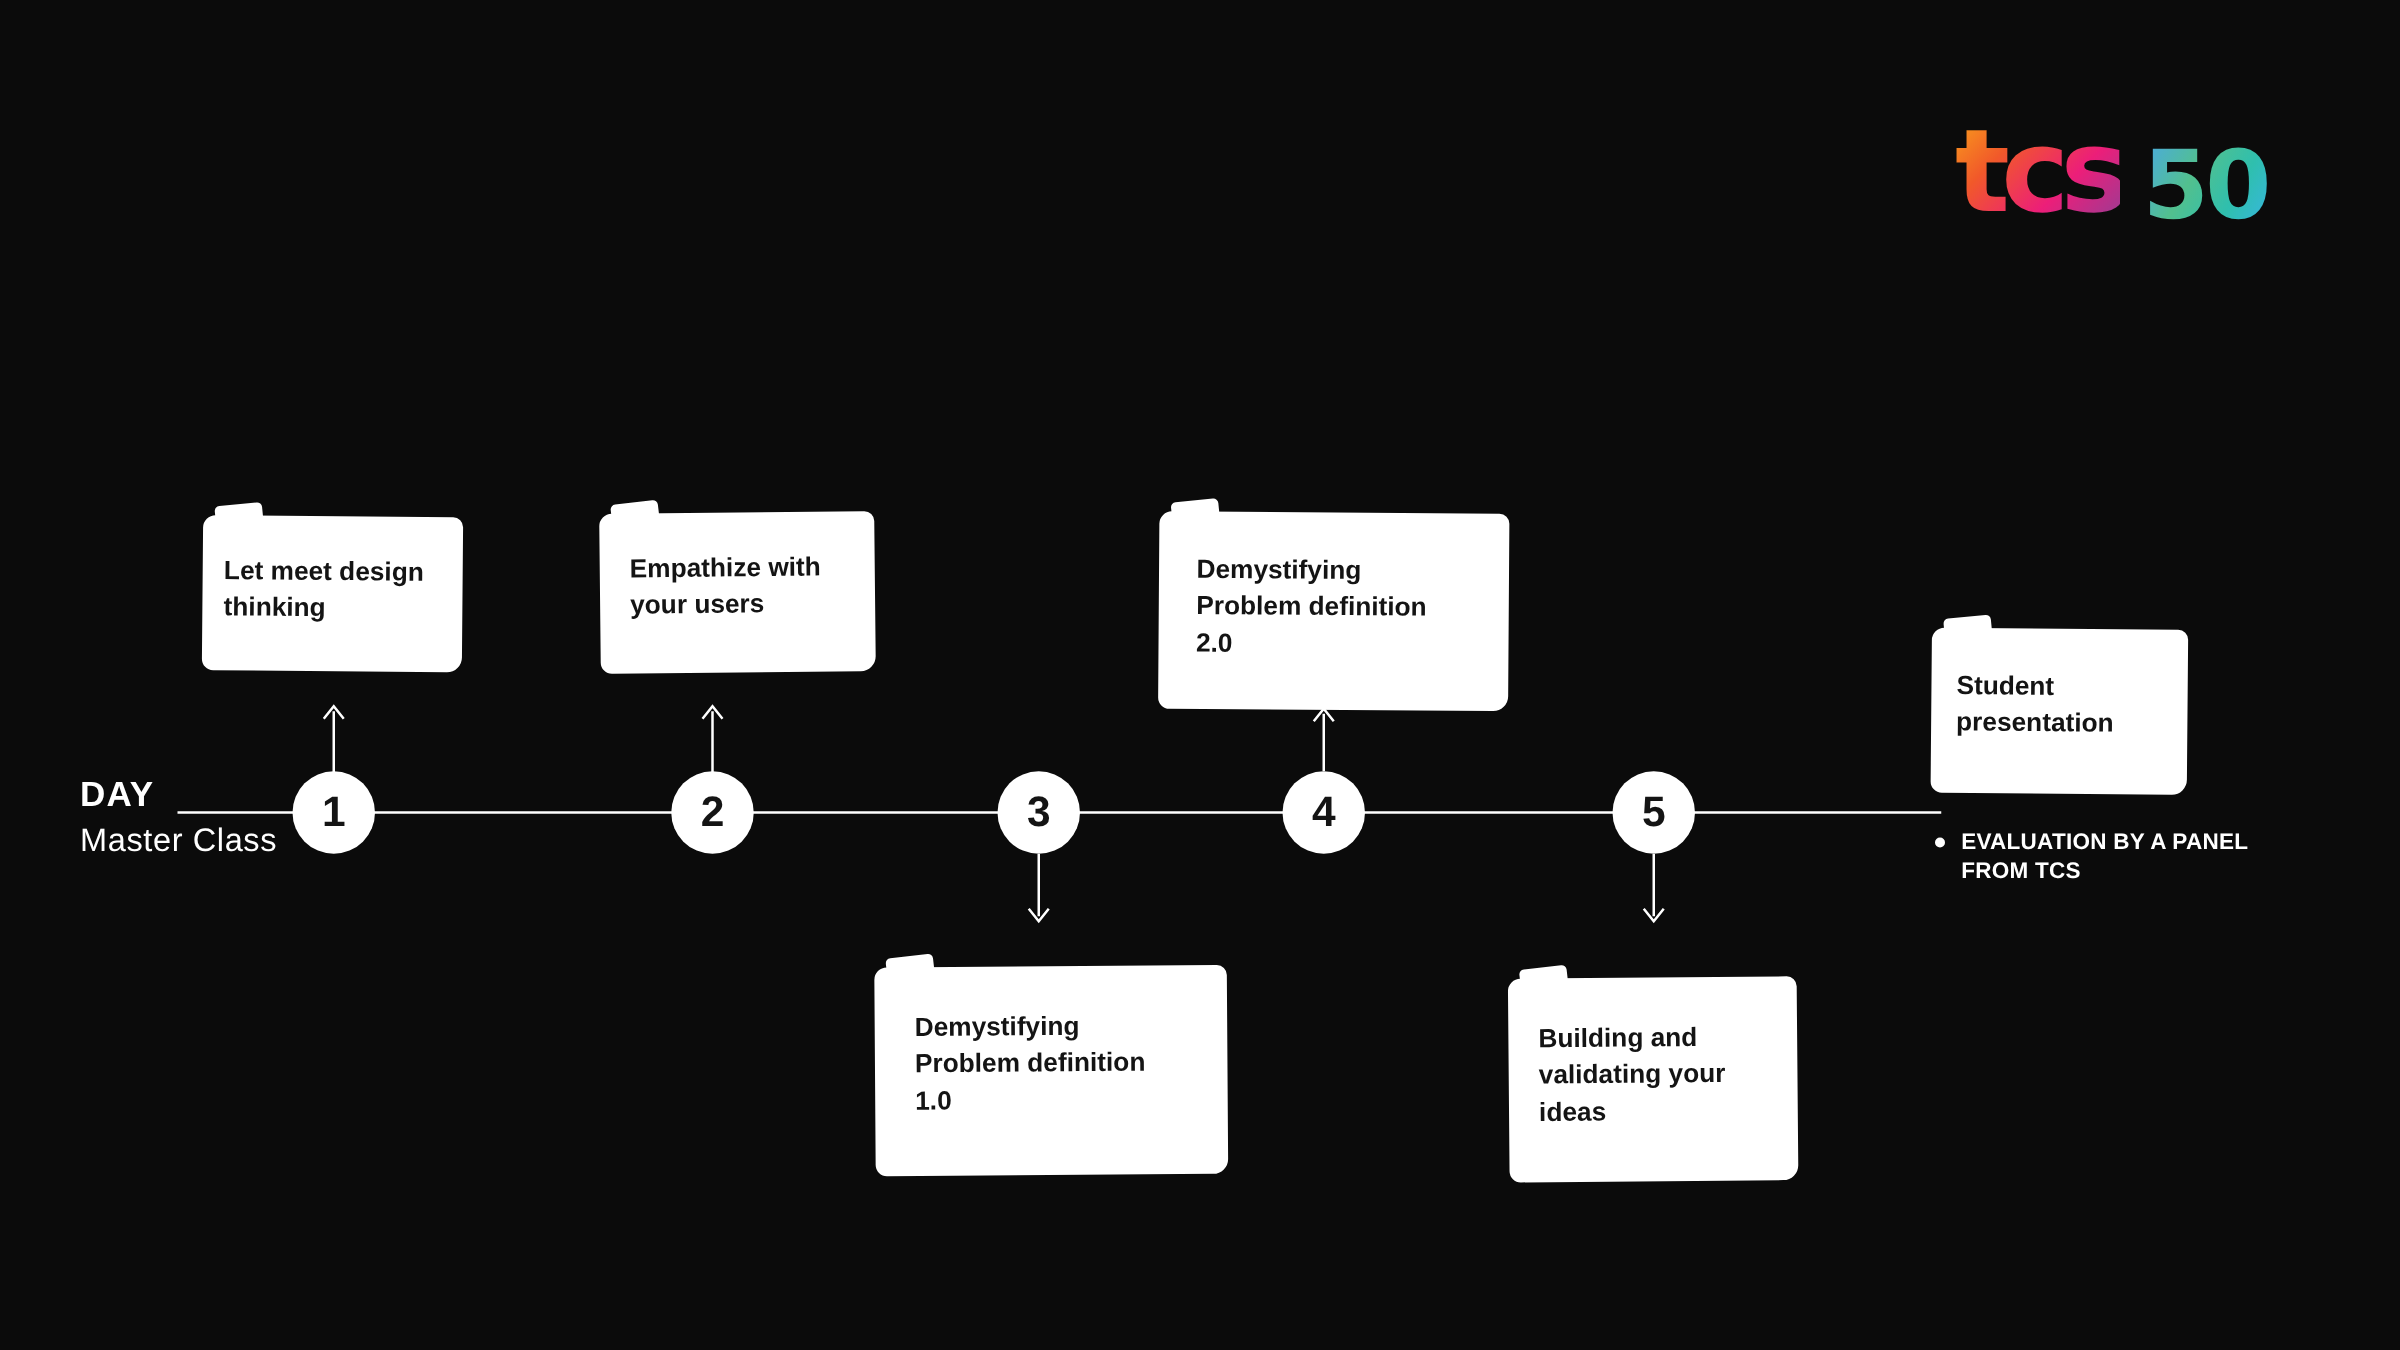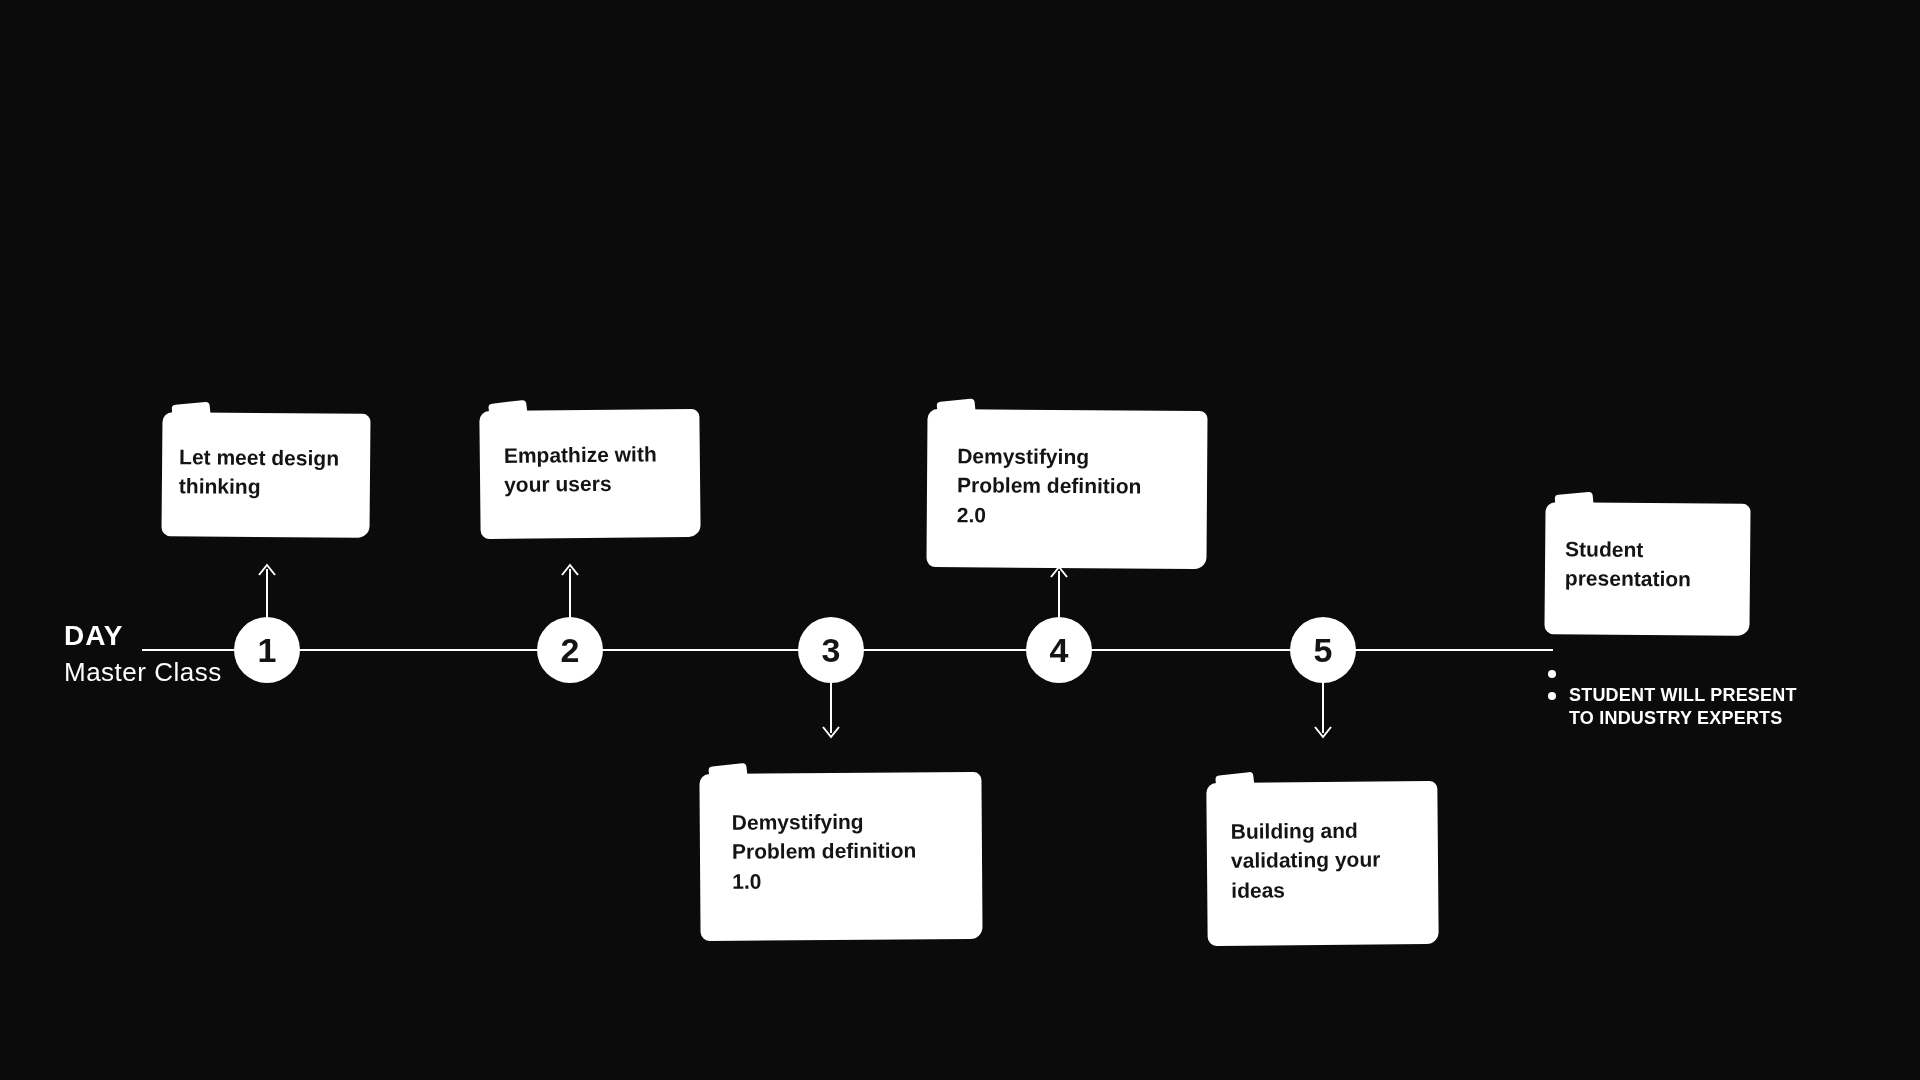--- a/index.html
+++ b/index.html
@@ -85,20 +85,24 @@
   .notes { position: absolute; left: 1548px; top: 662px; width: 300px; color: #ffffff; }
   .note-item { display: flex; gap: 13px; margin-bottom: 6px; }
   .note-dot { width: 8px; height: 8px; border-radius: 50%; background: #ffffff; margin-top: 8px; flex-shrink: 0; }
   .note-text { font-size: 18px; font-weight: bold; line-height: 1.29; letter-spacing: 0.2px; white-space: pre-line; }
 </style>
 </head>
 <body>
 
 <div class="canvas">
 
+  <div class="logo">
+    <span class="logo-tcs">tcs</span>
+    <span class="logo-50">50</span>
+  </div>
 
   <div class="day-label">
     <div class="day-title">DAY</div>
     <div class="day-subtitle">Master Class</div>
   </div>
 
   <div class="timeline-line"></div>
 
   <svg class="arrow arrow-1" width="26" height="58" viewBox="0 0 26 58">
     <line x1="13" y1="8" x2="13" y2="58" stroke="#ffffff" stroke-width="2"></line>
@@ -158,21 +162,18 @@
 
   <div class="card card-final">
     <div class="card-tab"></div>
     <div class="card-text">Student
 presentation</div>
   </div>
 
   <div class="notes">
     <div class="note-item">
       <span class="note-dot"></span>
-    </div>
-    <div class="note-item">
-      <span class="note-dot"></span>
-      <span class="note-text">STUDENT WILL PRESENT
-TO INDUSTRY EXPERTS</span>
+      <span class="note-text">EVALUATION BY A PANEL
+FROM TCS</span>
     </div>
   </div>
 
 </div>
 
 </body></html>

